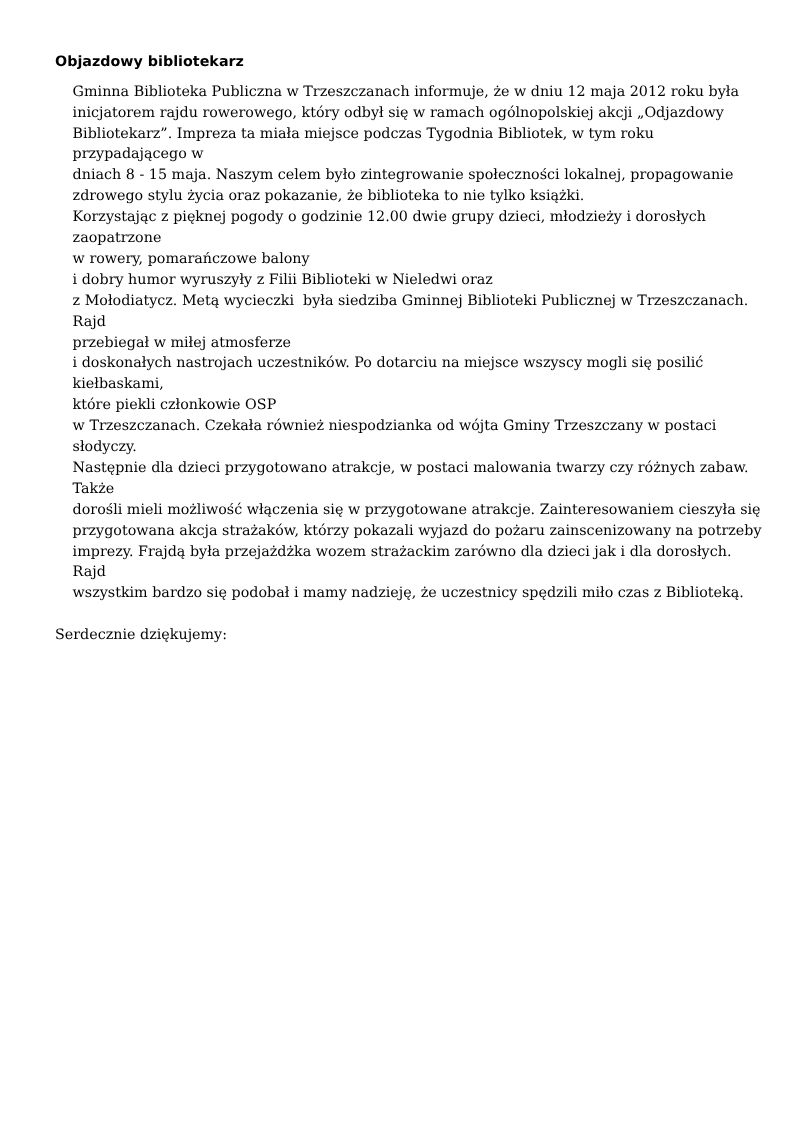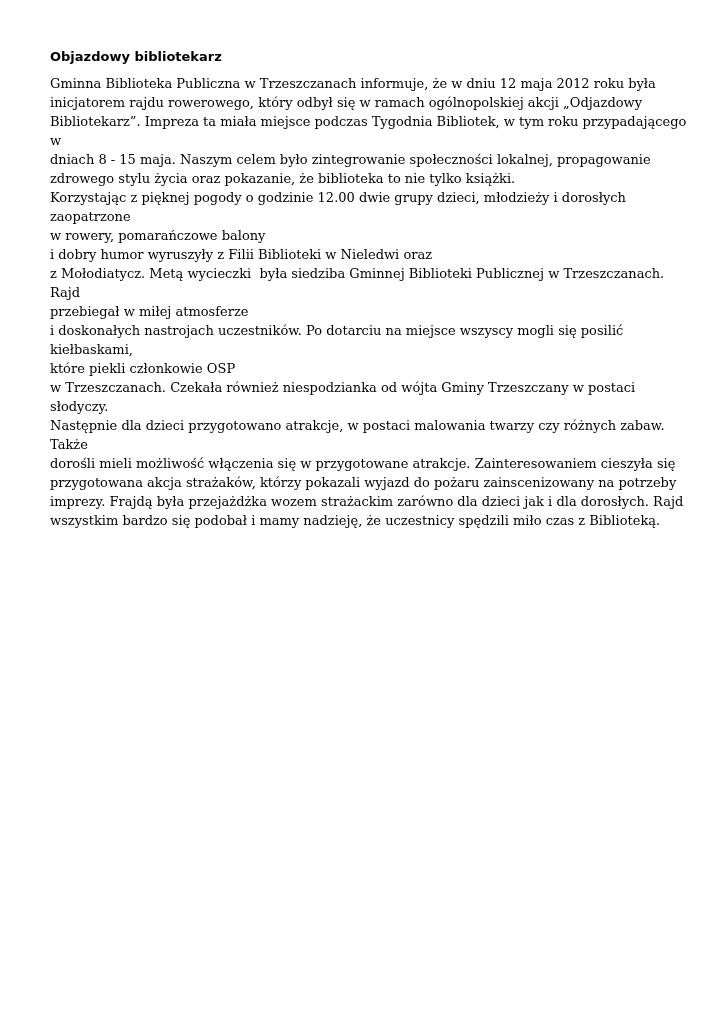--- a/index.html
+++ b/index.html
@@ -28,20 +28,21 @@
     margin: 0 0 9px 0;
     color: #000000;
   }
   .bodytext {
     font-family: "DejaVu Serif", "Liberation Serif", serif;
     font-size: 13px;
     line-height: 19px;
     white-space: pre-wrap;
     color: #000000;
     max-width: 645px;
+    margin-left: 16px;
   }
   .spacer-line {
     height: 19px;
   }
   .ack-intro, .ack-list {
     font-family: "DejaVu Serif", "Liberation Serif", serif;
     font-size: 13px;
     line-height: 19px;
     white-space: pre-wrap;
     color: #000000;
@@ -69,14 +70,15 @@
 w Trzeszczanach. Czekała również niespodzianka od wójta Gminy Trzeszczany w postaci słodyczy.
 Następnie dla dzieci przygotowano atrakcje, w postaci malowania twarzy czy różnych zabaw. Także
 dorośli mieli możliwość włączenia się w przygotowane atrakcje. Zainteresowaniem cieszyła się
 przygotowana akcja strażaków, którzy pokazali wyjazd do pożaru zainscenizowany na potrzeby
 imprezy. Frajdą była przejażdżka wozem strażackim zarówno dla dzieci jak i dla dorosłych. Rajd
 wszystkim bardzo się podobał i mamy nadzieję, że uczestnicy spędzili miło czas z Biblioteką.</div>
 
   <div class="spacer-line"></div>
 
   <div>
+    <div class="ack-intro">Serdecznie dziękujemy:</div>
   </div>
 </div>
 
 </body></html>

